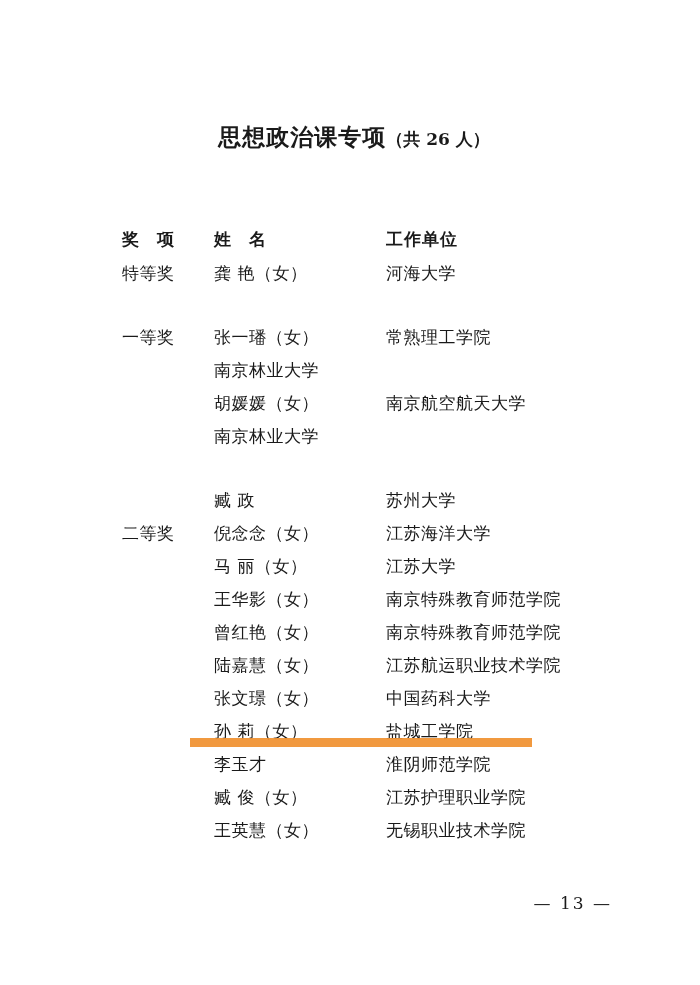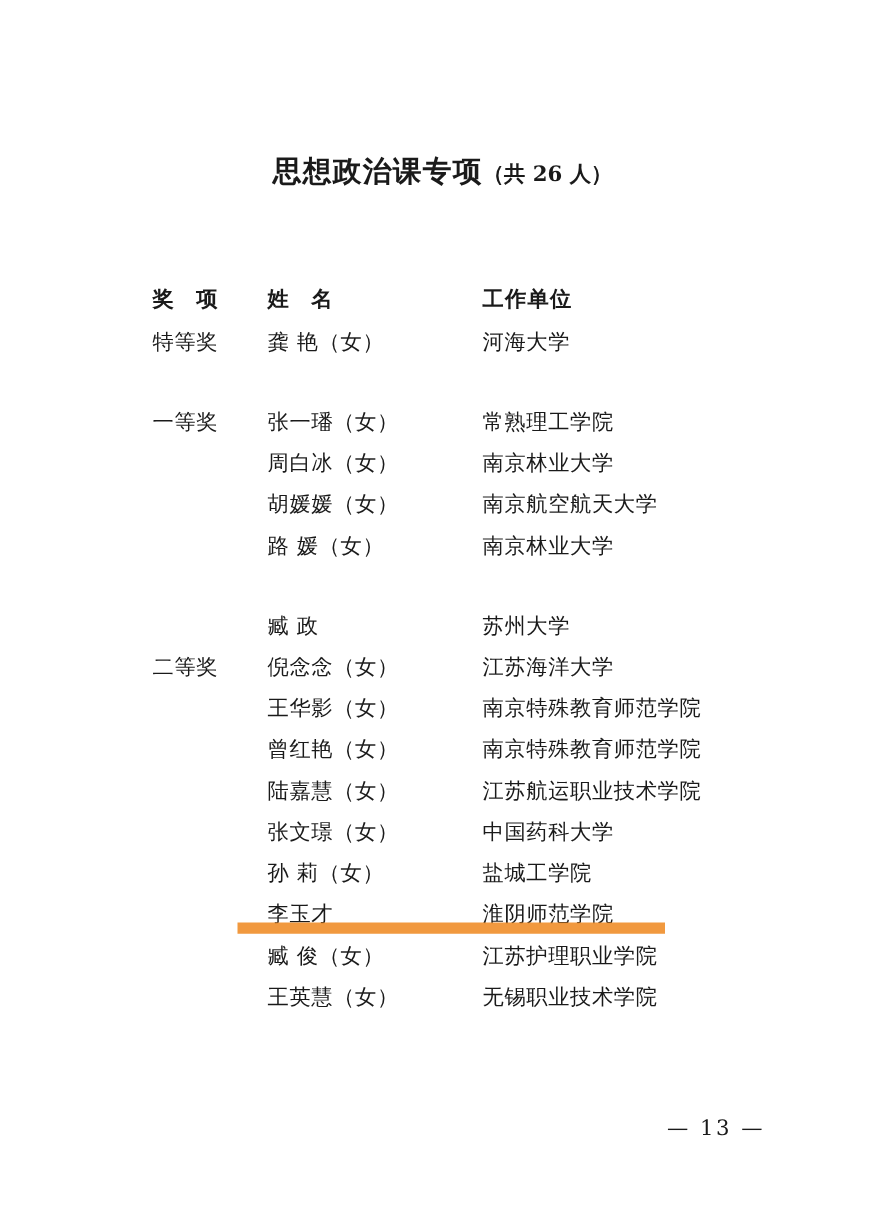--- a/index.html
+++ b/index.html
@@ -121,46 +121,49 @@
           <div class="col-unit">河海大学</div>
         </div>
         <div class="spacer"></div>
         <div class="row">
           <div class="col-award">一等奖</div>
           <div class="col-name">张一璠（女）</div>
           <div class="col-unit">常熟理工学院</div>
         </div>
         <div class="row">
           <div class="col-award"></div>
-          <div class="col-name">周白冰（女）</div>
           <div class="col-unit">南京林业大学</div>
         </div>
         <div class="row">
           <div class="col-award"></div>
           <div class="col-name">胡媛媛（女）</div>
           <div class="col-unit">南京航空航天大学</div>
         </div>
         <div class="row">
           <div class="col-award"></div>
-          <div class="col-name">路  媛（女）</div>
           <div class="col-unit">南京林业大学</div>
         </div>
         <div class="spacer"></div>
         <div class="row">
           <div class="col-award"></div>
           <div class="col-name">臧  政</div>
           <div class="col-unit">苏州大学</div>
         </div>
         <div class="row">
           <div class="col-award">二等奖</div>
           <div class="col-name">倪念念（女）</div>
           <div class="col-unit">江苏海洋大学</div>
         </div>
         <div class="row">
           <div class="col-award"></div>
+          <div class="col-name">马  丽（女）</div>
+          <div class="col-unit">江苏大学</div>
+        </div>
+        <div class="row">
+          <div class="col-award"></div>
           <div class="col-name">王华影（女）</div>
           <div class="col-unit">南京特殊教育师范学院</div>
         </div>
         <div class="row">
           <div class="col-award"></div>
           <div class="col-name">曾红艳（女）</div>
           <div class="col-unit">南京特殊教育师范学院</div>
         </div>
         <div class="row">
           <div class="col-award"></div>

